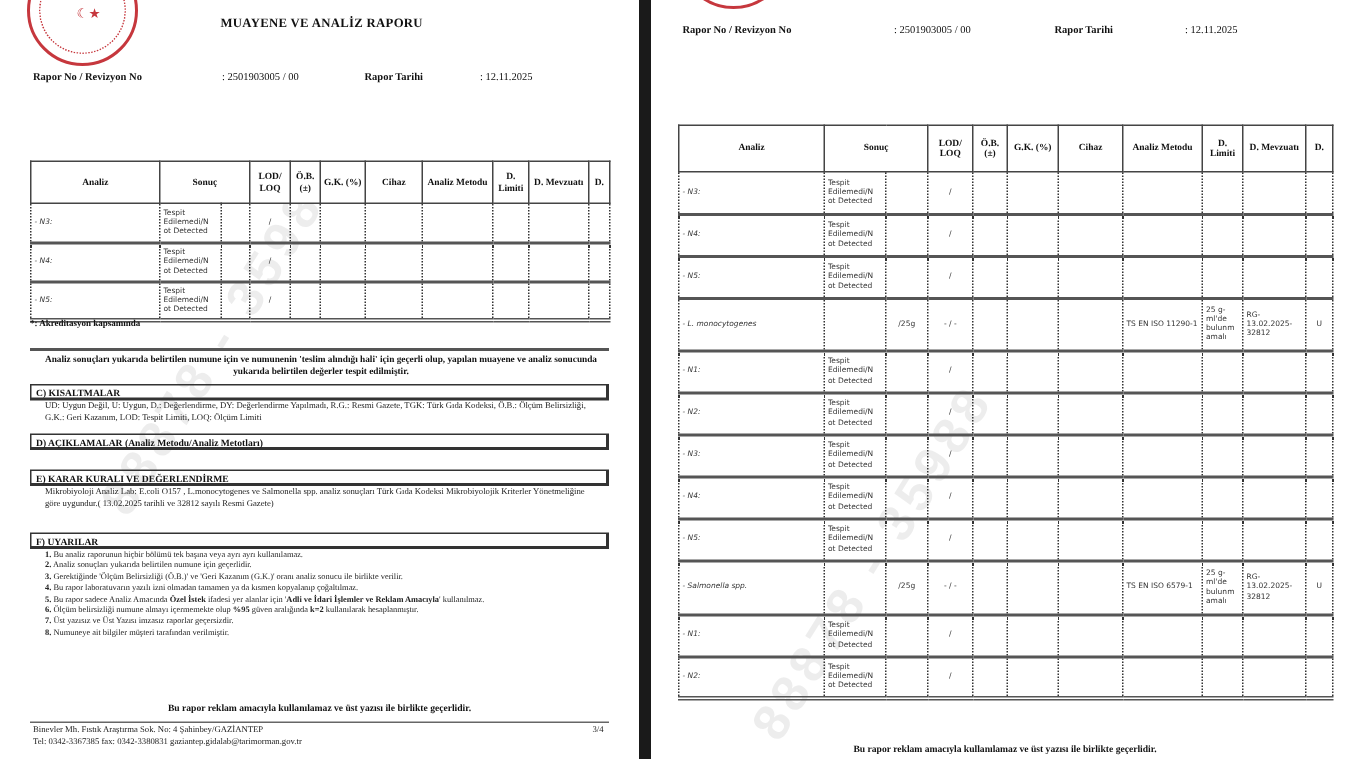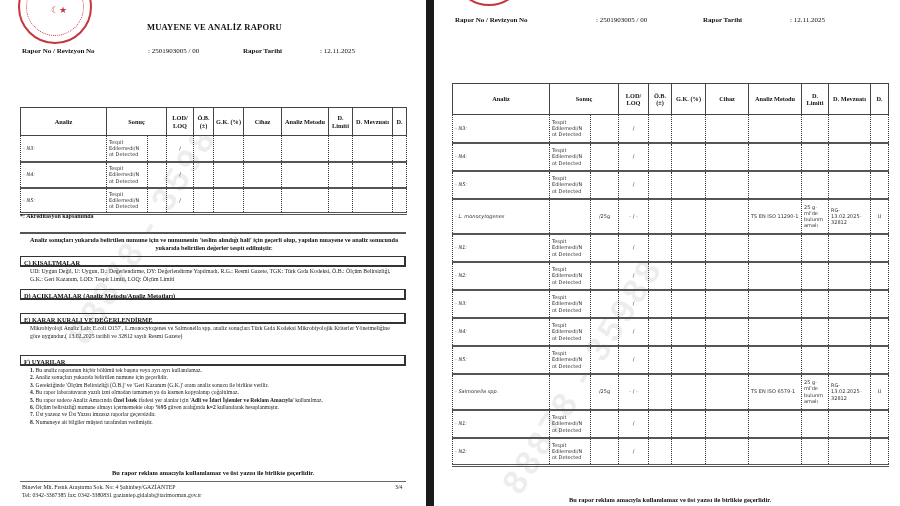--- a/index.html
+++ b/index.html
@@ -60,21 +60,21 @@
 <body>
 
 <div class="page page-left">
   <div class="watermark" style="left:60px; top:330px;">88878 - 35988</div>
 
   <div class="logo" style="left:18px; top:-30px;">
 
     <div class="crescent">☾★</div>
   </div>
 
-  <div class="report-title" style="left:147px; top:22px;">MUAYENE VE ANALİZ RAPORU</div>
+  <div class="report-title" style="left:147px; top:10px;">MUAYENE VE ANALİZ RAPORU</div>
 
   <div class="meta-row" style="left:22px; top:47px;">
     <span class="lbl" style="width:126px;">Rapor No / Revizyon No</span>
     <span style="width:95px;">: 2501903005 / 00</span>
     <span class="lbl" style="width:77px;">Rapor Tarihi</span>
     <span>: 12.11.2025</span>
   </div>
 
   <table class="results" style="left:20px; top:107px; width:386px;">
     <colgroup>

